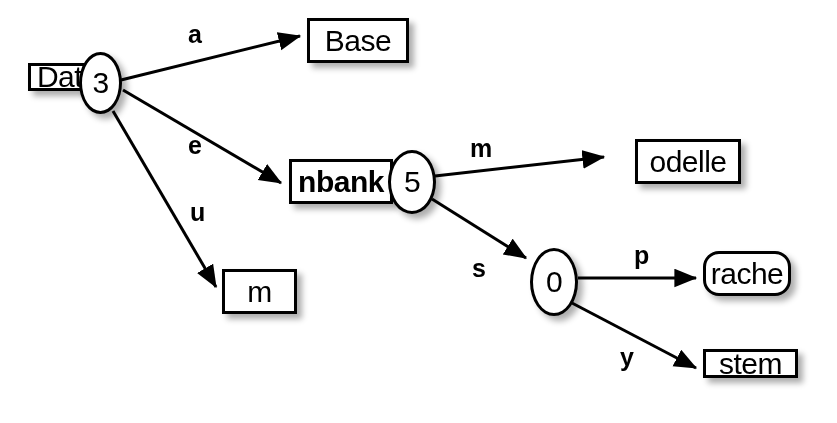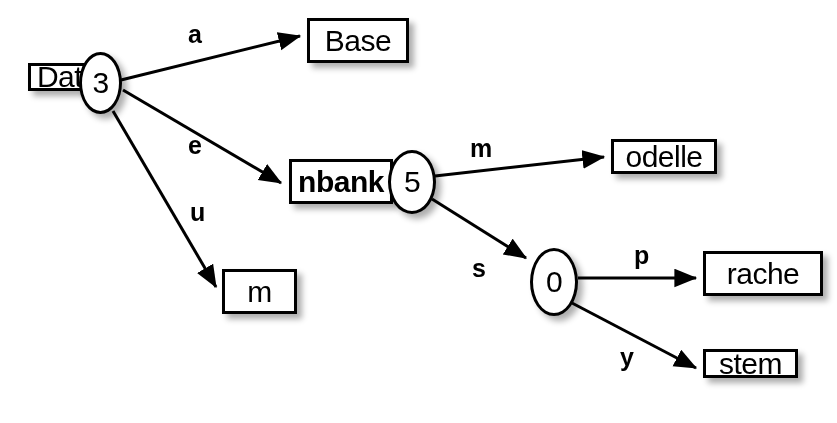--- a/index.html
+++ b/index.html
@@ -95,27 +95,27 @@
       </div>
       <div class="node rect" style="left: 289px; top: 159px; width: 104px; height: 45px; z-index: 2; font-weight: bold;">
         <span class="label">nbank</span>
       </div>
       <div class="node ellipse" style="left: 388px; top: 150px; width: 48px; height: 64px; z-index: 3;">
         <span class="label">5</span>
       </div>
       <div class="node rect" style="left: 222px; top: 269px; width: 75px; height: 45px; z-index: 2;">
         <span class="label">m</span>
       </div>
-      <div class="node rect" style="left: 611px; top: 139px; width: 106px; height: 35px; z-index: 2;">
+      <div class="node rect" style="left: 635px; top: 139px; width: 106px; height: 45px; z-index: 2;">
         <span class="label">odelle</span>
       </div>
       <div class="node ellipse" style="left: 530px; top: 248px; width: 48px; height: 68px; z-index: 3;">
         <span class="label">0</span>
       </div>
-      <div class="node rect" style="left: 703px; top: 251px; width: 120px; height: 45px; z-index: 2;">
+      <div class="node rect" style="left: 703px; top: 251px; width: 88px; height: 45px; z-index: 2; border-radius: 16px;">
         <span class="label">rache</span>
       </div>
       <div class="node rect" style="left: 703px; top: 349px; width: 95px; height: 29px; z-index: 2;">
         <span class="label">stem</span>
       </div>
     </div>
   <div id="edge-label-layer">
       <div class="edge-label" style="left: 188px; top: 22px;">a</div>
       <div class="edge-label" style="left: 188px; top: 133px;">e</div>
       <div class="edge-label" style="left: 190px; top: 200px;">u</div>

